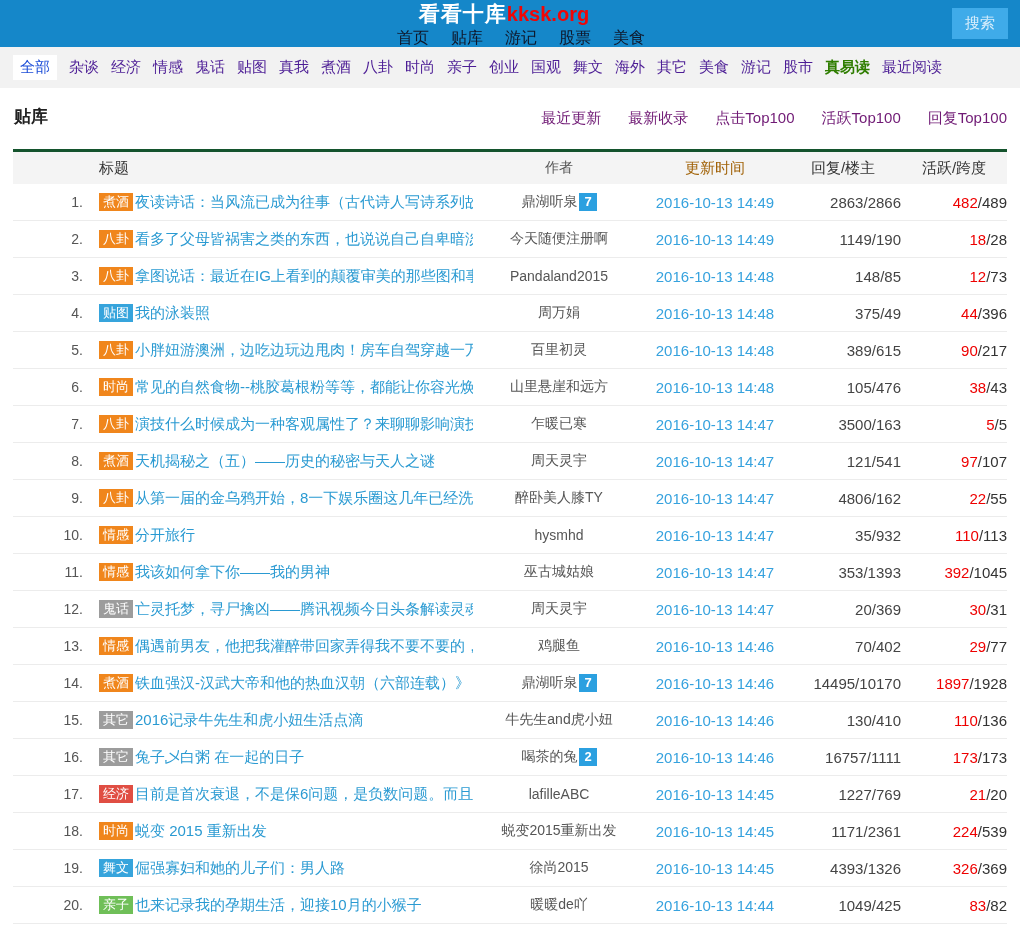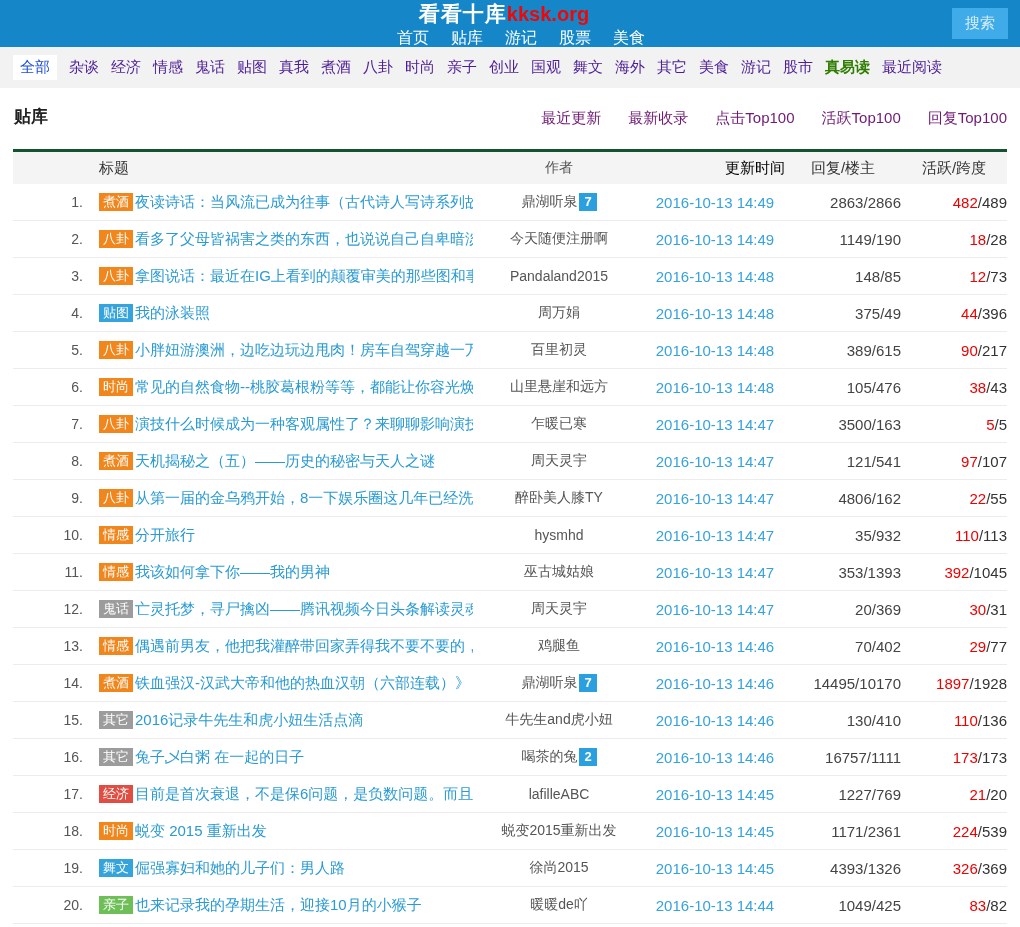--- a/index.html
+++ b/index.html
@@ -12,21 +12,21 @@
 
   
   .topbar {
     height:47px; background:#1587c9; display:flex; align-items:center;
     padding:0 12px; position:relative;flex-direction:column;
   }
   .logo { display:flex; align-items:baseline; margin:0 18px 0 6px; cursor:pointer; }
   .logo-cn { color:#fff; font-size:21px; font-weight:bold; letter-spacing:1px; }
   .logo-en { color:#f00606; font-size:20px; font-weight:bold; }
   .topnav { display:flex; align-items:center; }
-  .topnav a { color:#ffffff; font-size:16px; margin-left:22px; }
+  .topnav a { color:#0f172a; font-size:16px; margin-left:22px; }
   .search-btn {
     position:absolute; right:12px; top:8px;
     background:#3fabe9; color:#d9eefb; border:none; font-size:15px;
     padding:6px 13px; cursor:pointer; font-family:inherit;
   }
 
   
   .catbar {
     height:41px; background:#f2f2f2; display:flex; align-items:center;
     padding:0 13px; white-space:nowrap;
@@ -54,21 +54,21 @@
     display:flex; align-items:center; height:37px;
     border-bottom:1px solid #ececec; font-size:15px;
   }
   .col-num   { width:70px;  text-align:right; color:#555; font-size:14px; flex:none; }
   .col-title { flex:1 1 auto; padding-left:16px; display:flex; align-items:center; overflow:hidden; }
   .thead .col-title { padding-left:16px; }
   .col-author{ width:172px; text-align:center; color:#555; font-size:14px; flex:none;
                display:flex; align-items:center; justify-content:center; overflow:hidden; }
   .thead .col-author { display:block; }
   .col-time  { width:140px; text-align:center; color:#36a2de; flex:none; }
-  .thead .col-time { color:#000000;text-align:right; }
+  .thead .col-time { color:#a16207; }
   .col-replies{ width:116px; text-align:right; color:#444; flex:none; }
   .thead .col-replies { text-align:center; color:#333; }
   .col-active{ width:106px; text-align:right; color:#333; flex:none; }
   .thead .col-active { text-align:center; color:#333; }
 
   .badge {
     color:#fff; font-size:13px; padding:2px 4px; margin-right:2px;
     flex:none; line-height:1.15;
   }
   .title {

